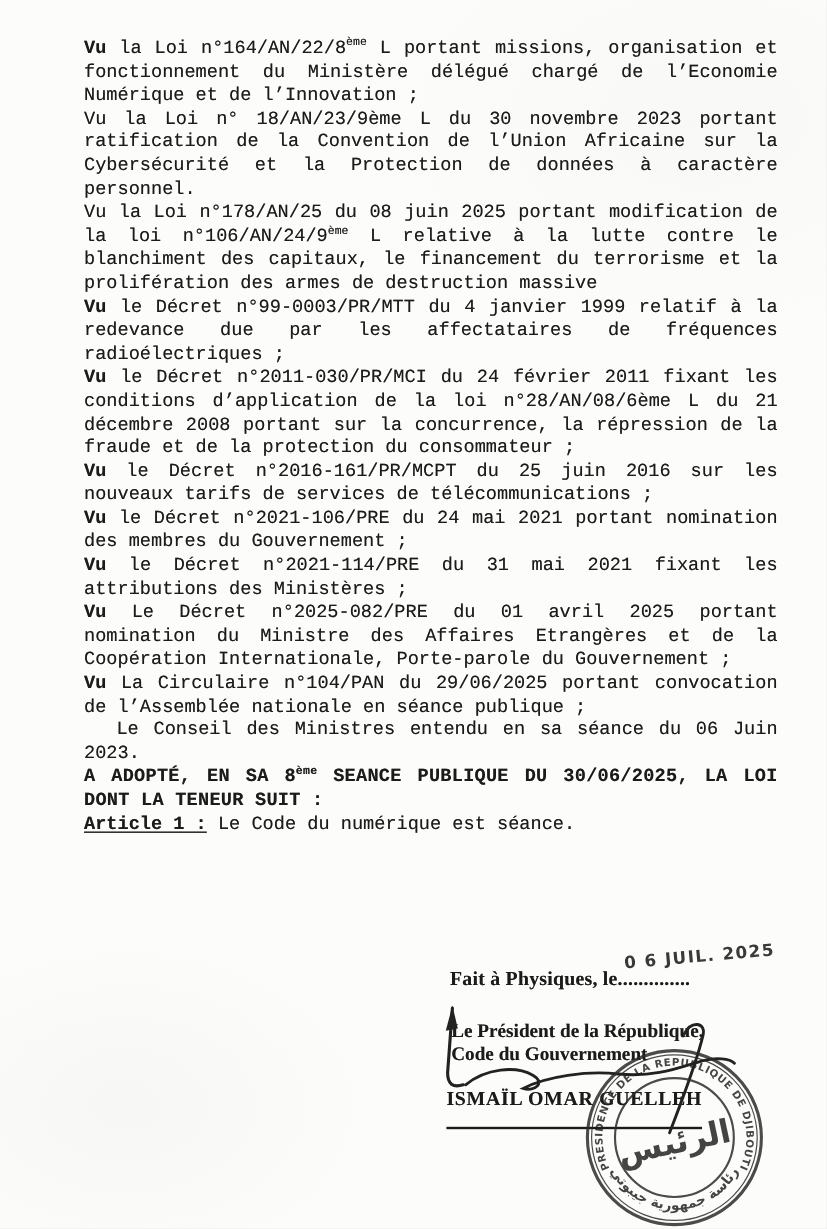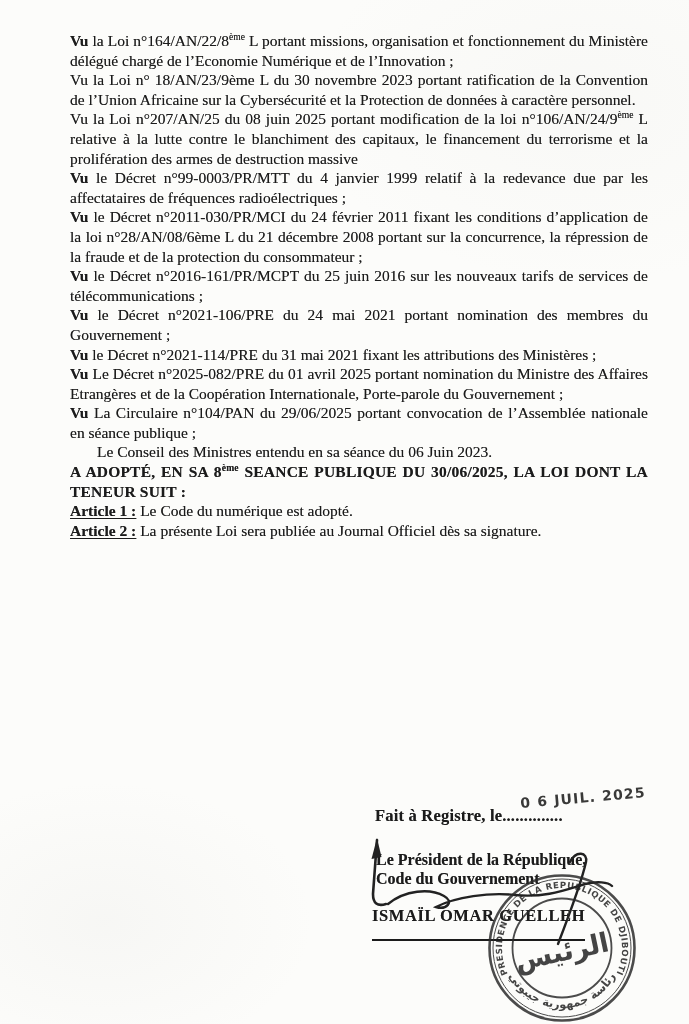--- a/index.html
+++ b/index.html
@@ -12,21 +12,21 @@
       radial-gradient(ellipse 400px 260px at 85% 10%, rgba(205,205,200,0.08), transparent 70%),
       #fcfcfa;
     font-family:"Liberation Serif", serif;
     color:#1b1b1b;
     overflow:hidden;
   }
   #doc-body{
     position:absolute;left:70px;top:31px;width:578px;
     font-size:15.5px;line-height:19.6px;
   }
-  #doc-body p{margin:0;text-align:justify;text-shadow:0 0 0.4px rgba(20,20,20,0.55);}
+  #doc-body p{margin:0;text-align:justify;text-shadow:0 0 0.4px rgba(20,20,20,0.55);font-family:Liberation Mono, monospace;}
   .b{font-weight:700;}
   .sup{vertical-align:super;font-size:0.62em;line-height:0;}
   .u{text-decoration:underline;text-underline-offset:2px;}
   p.conseil{margin-top:19px;text-indent:27px;text-align:left;}
   p.adoption{margin-top:13px;font-weight:700;letter-spacing:0.2px;}
   p.article{margin-top:19px;text-align:left;}
   p[data-name="article-1"]{margin-top:42px;}
   .fait{
     position:absolute;left:375px;top:806px;
     font-weight:700;font-size:16.5px;letter-spacing:0.2px;
@@ -52,35 +52,34 @@
   .seal text{fill:#222;}
 </style>
 </head>
 <body>
 
 <div class="page" data-name="document-page">
 
   <div id="doc-body" data-name="document-body">
       <p class="para" data-name="visa-loi-164"><span class="b">Vu</span><span> la Loi n°164/AN/22/8</span><span class="sup">ème</span><span> L portant missions, organisation et fonctionnement du Ministère délégué chargé de l’Economie Numérique et de l’Innovation ;</span></p>
       <p class="para" data-name="visa-loi-18"><span>Vu la Loi n° 18/AN/23/9ème L du 30 novembre 2023 portant ratification de la Convention de l’Union Africaine sur la Cybersécurité et la Protection de données à caractère personnel.</span></p>
-      <p class="para" data-name="visa-loi-178"><span>Vu la Loi n°207/AN/25 du 08 juin 2025 portant modification de la loi n°106/AN/24/9</span><span class="sup">ème</span><span> L relative à la lutte contre le blanchiment des capitaux, le financement du terrorisme et la prolifération des armes de destruction massive</span></p>
+      <p class="para" data-name="visa-loi-178"><span>Vu la Loi n°178/AN/25 du 08 juin 2025 portant modification de la loi n°106/AN/24/9</span><span class="sup">ème</span><span> L relative à la lutte contre le blanchiment des capitaux, le financement du terrorisme et la prolifération des armes de destruction massive</span></p>
       <p class="para" data-name="visa-decret-99-0003"><span class="b">Vu</span><span> le Décret n°99-0003/PR/MTT du 4 janvier 1999 relatif à la redevance due par les affectataires de fréquences radioélectriques ;</span></p>
       <p class="para" data-name="visa-decret-2011-030"><span class="b">Vu</span><span> le Décret n°2011-030/PR/MCI du 24 février 2011 fixant les conditions d’application de la loi n°28/AN/08/6ème L du 21 décembre 2008 portant sur la concurrence, la répression de la fraude et de la protection du consommateur ;</span></p>
       <p class="para" data-name="visa-decret-2016-161"><span class="b">Vu</span><span> le Décret n°2016-161/PR/MCPT du 25 juin 2016 sur les nouveaux tarifs de services de télécommunications ;</span></p>
       <p class="para" data-name="visa-decret-2021-106"><span class="b">Vu</span><span> le Décret n°2021-106/PRE du 24 mai 2021 portant nomination des membres du Gouvernement ;</span></p>
       <p class="para" data-name="visa-decret-2021-114"><span class="b">Vu</span><span> le Décret n°2021-114/PRE du 31 mai 2021 fixant les attributions des Ministères ;</span></p>
       <p class="para" data-name="visa-decret-2025-082"><span class="b">Vu</span><span> Le Décret n°2025-082/PRE du 01 avril 2025 portant nomination du Ministre des Affaires Etrangères et de la Coopération Internationale, Porte-parole du Gouvernement ;</span></p>
       <p class="para" data-name="visa-circulaire-104"><span class="b">Vu</span><span> La Circulaire n°104/PAN du 29/06/2025 portant convocation de l’Assemblée nationale en séance publique  ;</span></p>
       <p class="conseil" data-name="conseil-line"><span>Le Conseil des Ministres entendu en sa séance du 06 Juin 2023.</span></p>
       <p class="adoption" data-name="adoption-clause"><span class="b">A ADOPTÉ, EN SA 8</span><span class="b sup">ème</span><span class="b"> SEANCE PUBLIQUE DU 30/06/2025, LA LOI DONT LA TENEUR SUIT :</span></p>
-      <p class="article" data-name="article-1"><span class="b u">Article 1 :</span><span> Le Code du numérique est adopté.</span></p>
-      <p class="article" data-name="article-2"><span class="b u">Article 2 :</span><span> La présente Loi sera publiée au Journal Officiel dès sa signature.</span></p>
+      <p class="article" data-name="article-1"><span class="b u">Article 1 :</span><span> Le Code du numérique est séance.</span></p>
     </div>
 
-  <div class="fait" data-name="fait-line">Fait à Registre, le..............</div>
+  <div class="fait" data-name="fait-line">Fait à Physiques, le..............</div>
   <div class="datestamp" data-name="date-stamp">0 6 JUIL. 2025</div>
 
   <div class="pres1" data-name="president-title-line-1">Le Président de la République,</div>
   <div class="pres2" data-name="president-title-line-2">Code du Gouvernement</div>
   <div class="presname" data-name="president-name">ISMAÏL OMAR GUELLEH</div>
 
   <svg class="sig-svg" data-name="signature-scribble" viewBox="0 0 300 140" xmlns="http://www.w3.org/2000/svg">
     <path data-name="pen-stroke" d="M 17 12 L 13 66 Q 13 80 26 76" fill="none" stroke="#222" stroke-width="2.6" stroke-linecap="round"></path>
     <path data-name="pen-stroke-tip" d="M 17 10 L 11.5 31 L 21.5 29 Z" fill="#222"></path>
     <path data-name="signature-line" d="M 28 76 C 45 62 70 60 84 68 C 95 74 86 82 76 79 C 95 69 130 64 155 67 C 185 70 205 62 225 56 C 237 53 248 54 252 58" fill="none" stroke="#222" stroke-width="2.4" stroke-linecap="round"></path>

